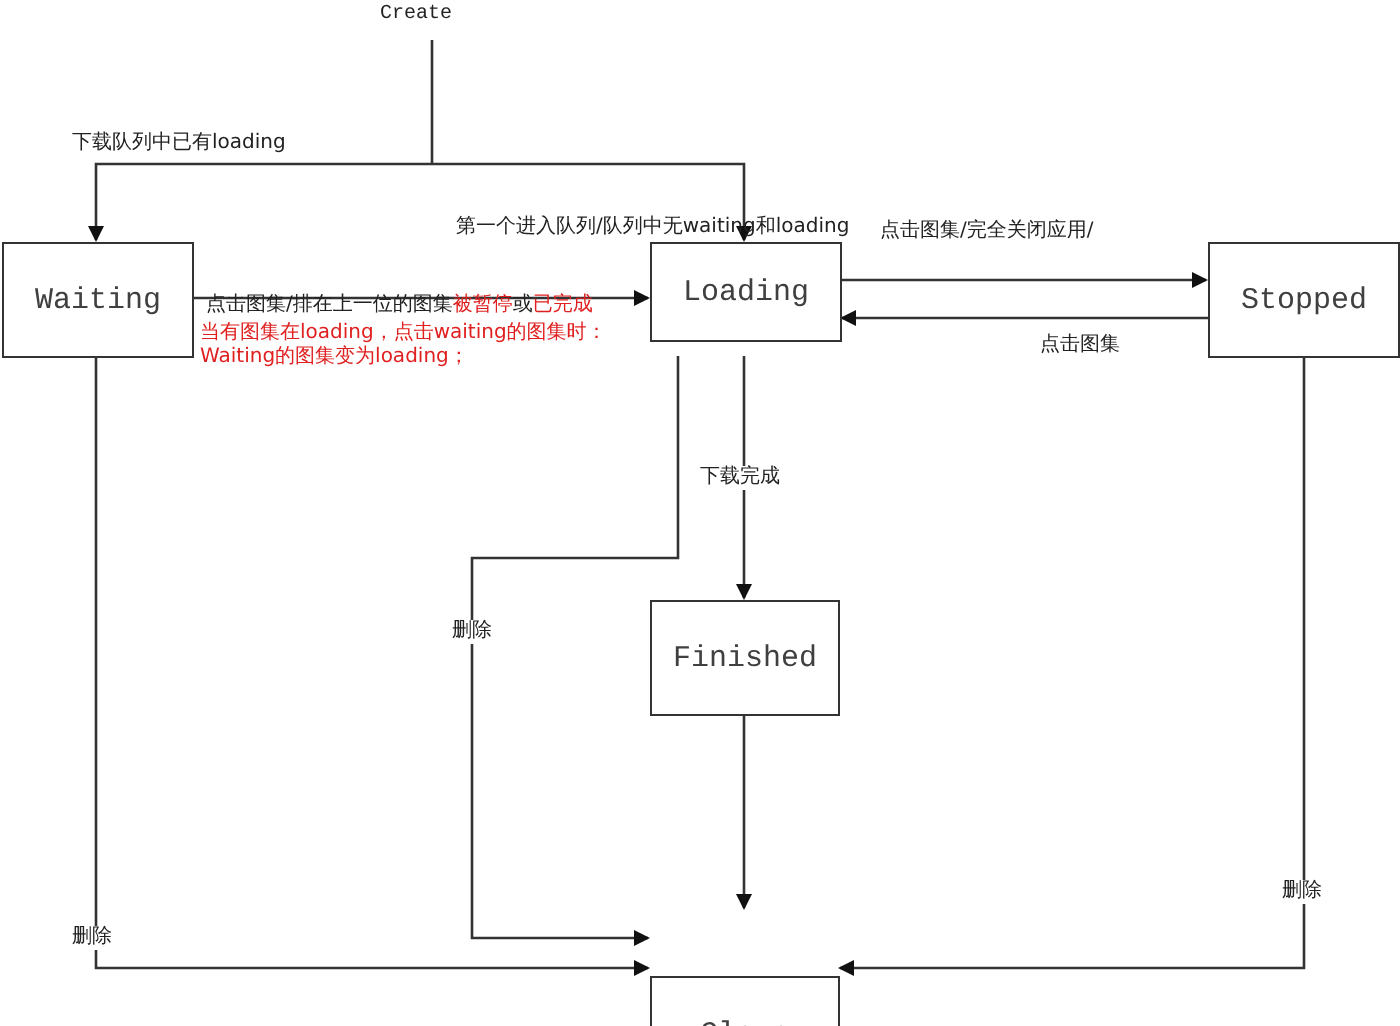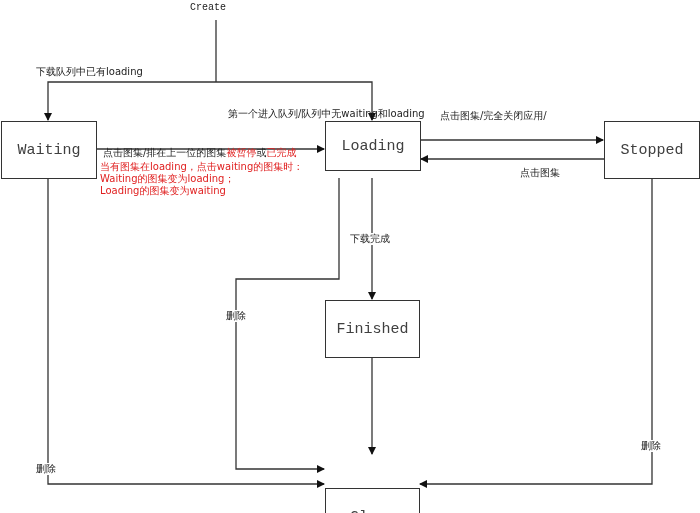--- a/index.html
+++ b/index.html
@@ -71,21 +71,20 @@
 <div class="lbl" style="left:36px; top:66px;">下载队列中已有loading</div>
 <div class="lbl" style="left:228px; top:80px;margin-top:28px;">第一个进入队列/队列中无waiting和loading</div>
 
 <div class="lbl" style="left:103px; top:131px;margin-top:16px;">
   <span>点击图集/排在上一位的图集</span><span class="red">被暂停</span><span>或</span><span class="red">已完成</span>
 </div>
 
 <div class="lbl red center" style="left:100px; top:161px; width:220px;">
   <div>当有图集在loading，点击waiting的图集时：</div>
   <div>Waiting的图集变为loading；</div>
-  <div>Loading的图集变为waiting</div>
 </div>
 
 <div class="lbl center" style="left:440px; top:110px; width:150px;">
   <div>点击图集/完全关闭应用/</div>
 </div>
 
 <div class="lbl" style="left:520px; top:167px;">点击图集</div>
 
 <div class="lbl bg" style="left:350px; top:233px;">下载完成</div>
 

